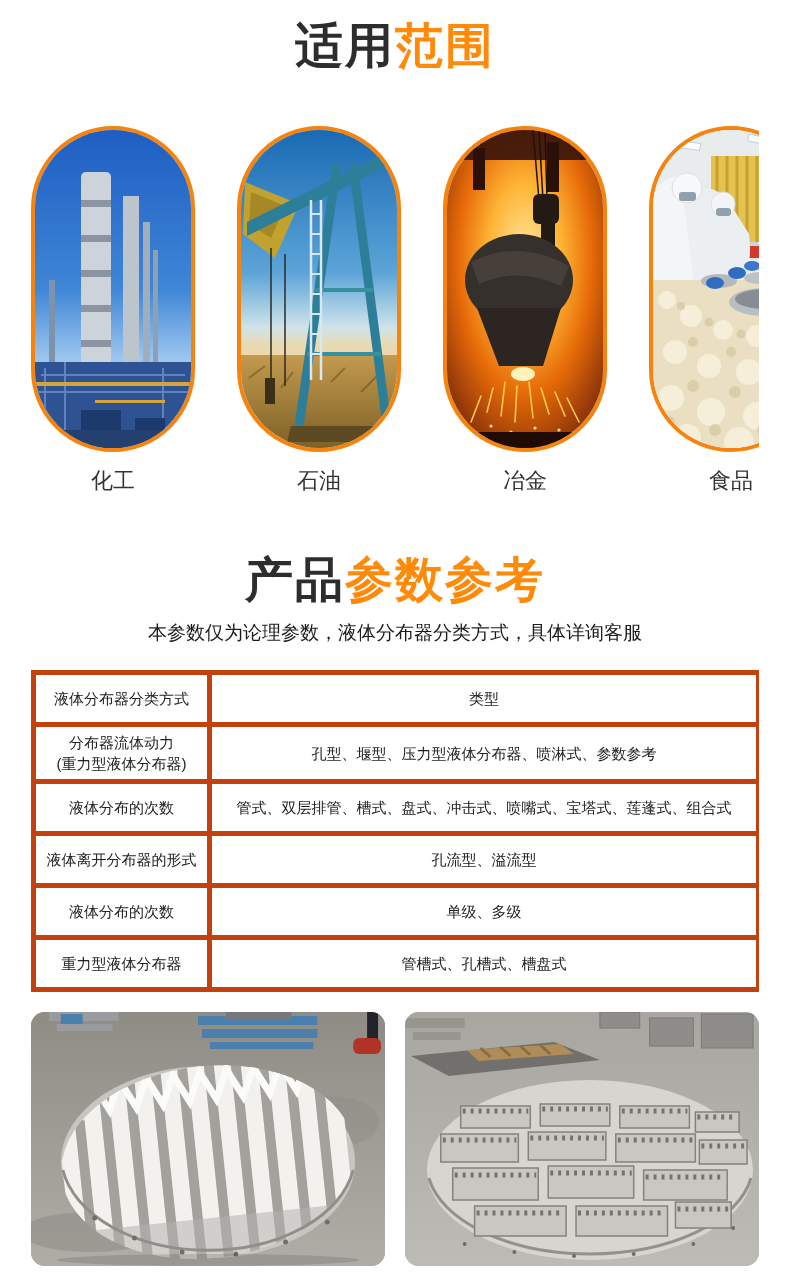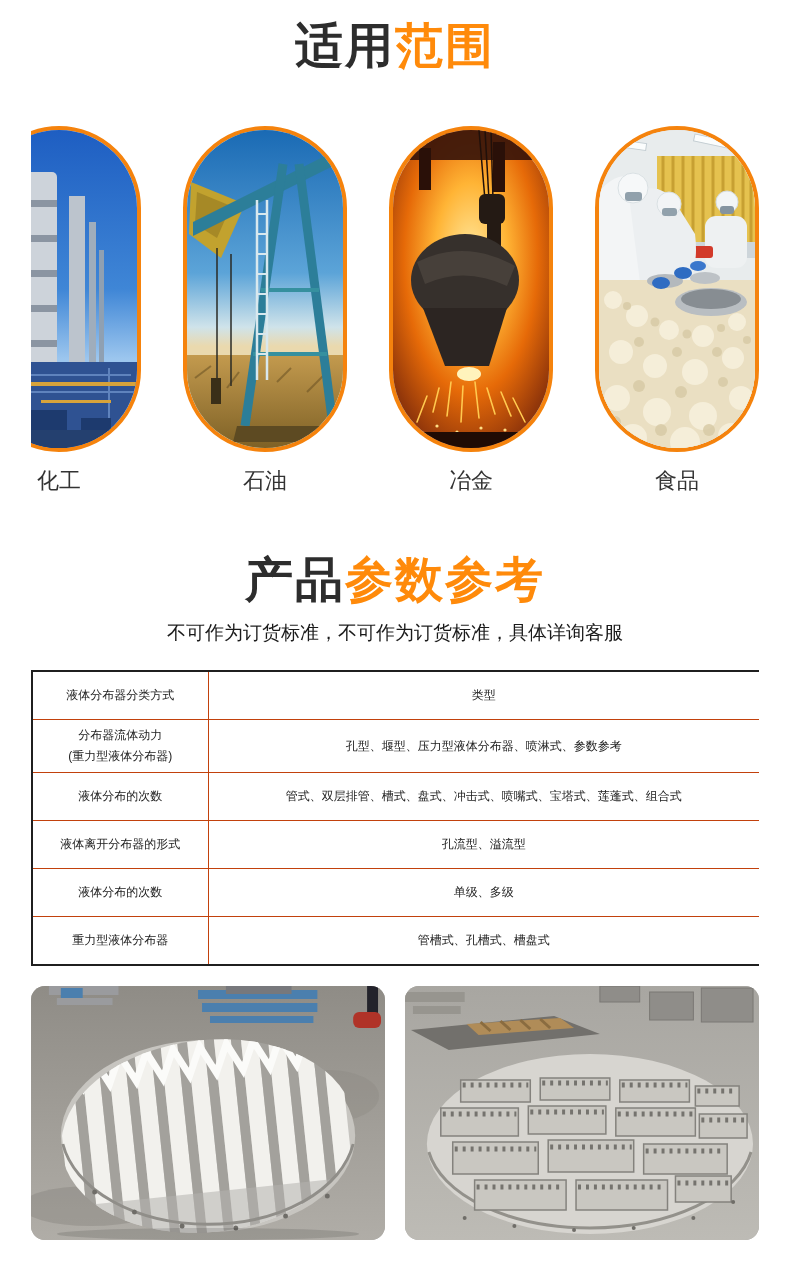--- a/index.html
+++ b/index.html
@@ -5,30 +5,30 @@
   * { box-sizing: border-box; }
   body { margin:0; background:#ffffff; font-family:"Liberation Sans","DejaVu Sans",sans-serif; }
   .page { width:728px; height:1277px; margin:0 auto; background:#fff; overflow:hidden; }
 
   .section-title { margin:0; text-align:center; font-size:48px; font-weight:800; line-height:1.25; letter-spacing:2px; }
   .t-dark  { color:#2d2d2d; }
   .t-orange{ color:#ff8a0a; }
   .title-1 { padding-top:16px; }
   .title-2 { margin-top:56px; }
 
-  .capsule-row { display:flex; justify-content:flex-end; gap:42px; margin-top:50px; }
+  .capsule-row { display:flex; justify-content:space-between; gap:42px; margin-top:50px; }
   .capsule-item { margin:0; display:flex; flex-direction:column; align-items:center; }
   .capsule { width:164px; height:326px; border:4px solid #f5830d; border-radius:90px; overflow:hidden; background:#dfe4e8; }
   .capsule svg { display:block; width:100%; height:100%; }
   .capsule-label { margin-top:16px; font-size:22px; color:#333; line-height:26px; }
 
   .subtitle { margin:10px 0 0; text-align:center; font-size:19px; color:#1a1a1a; }
 
   .param-table { width:730px; margin:24px auto 0; border-collapse:collapse; border:2px solid #1f1f1f; table-layout:fixed; }
-  .param-table td { border:1px solid #c2410c; font-size:12px; color:#222; text-align:center; vertical-align:middle; padding:12px 8px; line-height:23px; }
+  .param-table td { border:5px solid #c2410c; font-size:15px; color:#222; text-align:center; vertical-align:middle; padding:12px 8px; line-height:23px; }
   .param-table td.c1 { width:176px; }
   .param-table tr.compact td { padding:5px 8px; line-height:21px; }
   .param-table .lbl-line { display:block; }
 
   .gallery { display:flex; justify-content:center; gap:20px; margin-top:20px; }
   .photo { width:355px; height:254px; border-radius:14px; overflow:hidden; background:#a8a6a1; }
   .photo svg { display:block; width:100%; height:100%; }
 </style>
 </head>
 <body>
@@ -273,21 +273,21 @@
           </svg>
         </div>
         <figcaption class="capsule-label">食品</figcaption>
       </figure>
 
     </div>
   </section>
 
   <section>
     <h2 class="section-title title-2"><span class="t-dark">产品</span><span class="t-orange">参数参考</span></h2>
-    <p class="subtitle">不可作为订货标准，不可作为订货标准，具体详询客服</p>
+    <p class="subtitle">本参数仅为论理参数，液体分布器分类方式，具体详询客服</p>
 
     <table class="param-table">
       <tbody>
         <tr>
           <td class="c1">液体分布器分类方式</td>
           <td class="c2">类型</td>
         </tr>
         <tr class="compact">
           <td class="c1">
             <span class="lbl-line">分布器流体动力</span>

